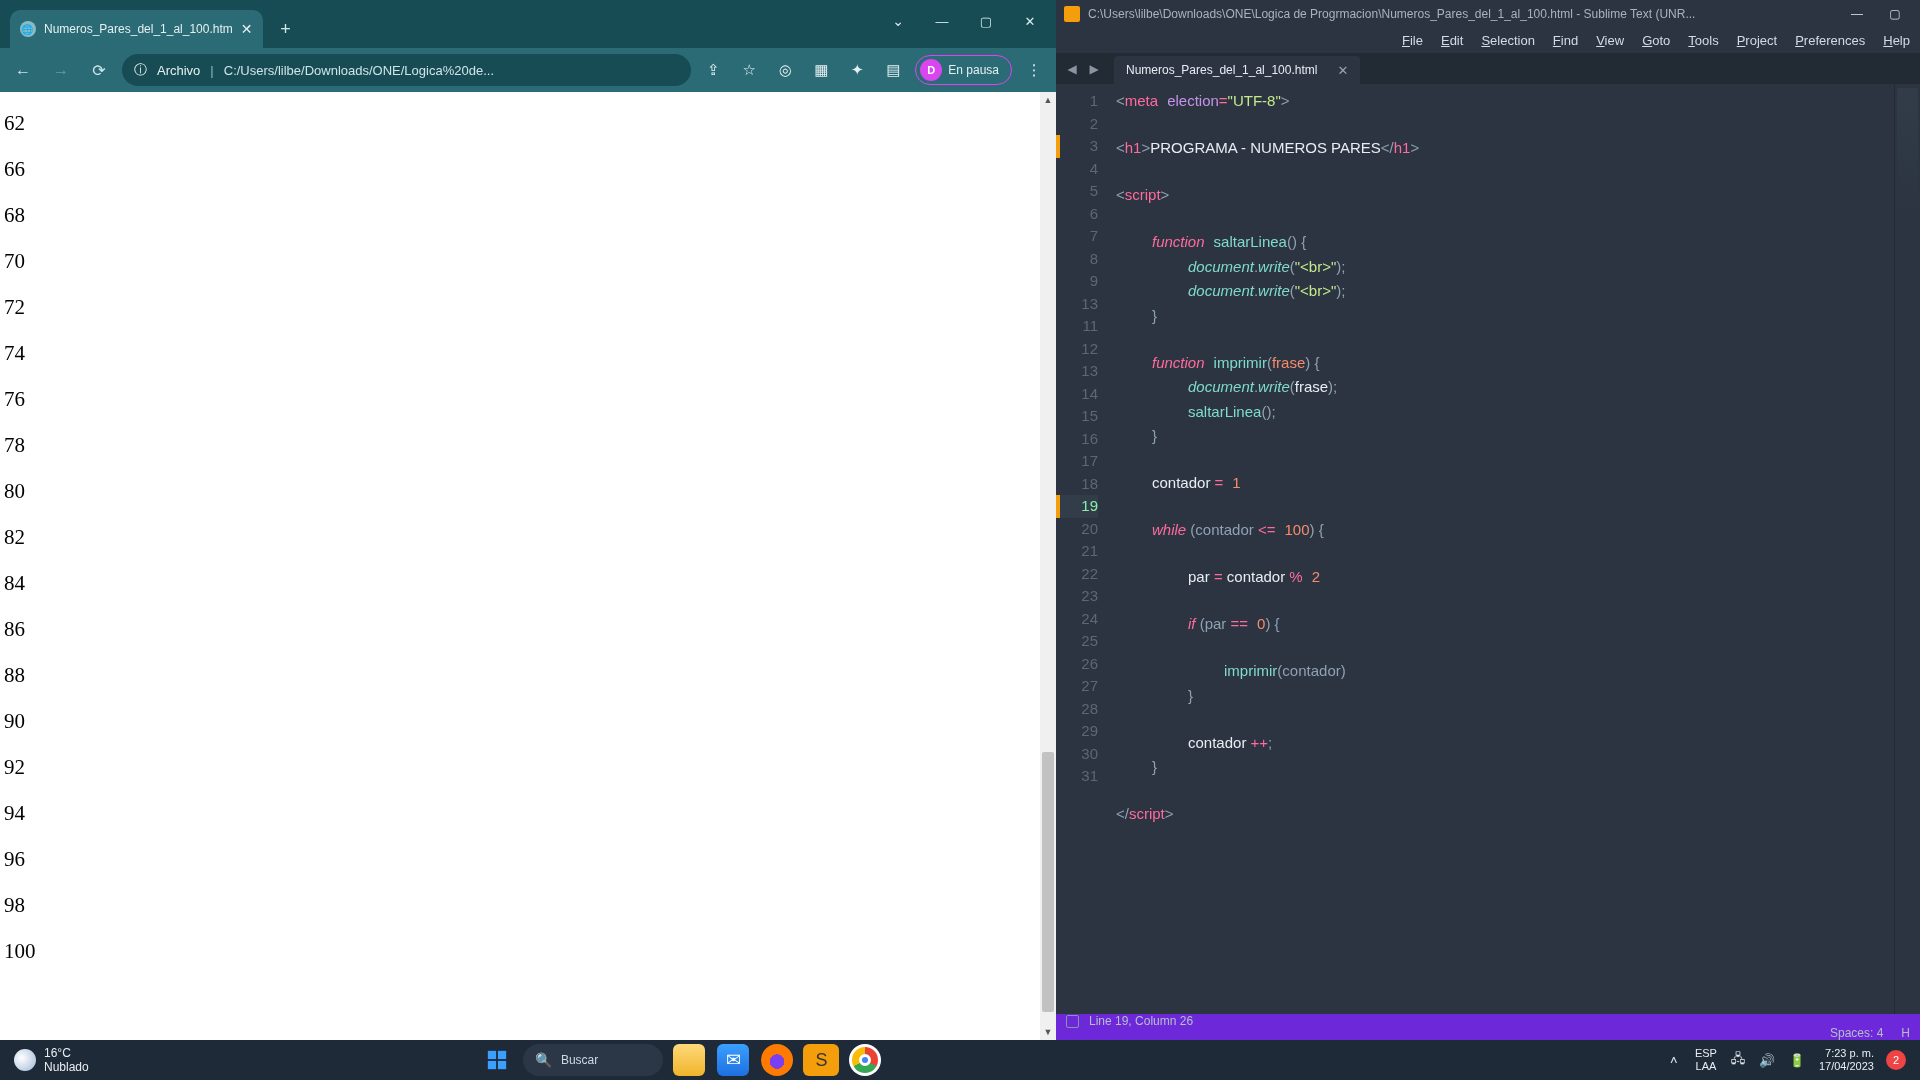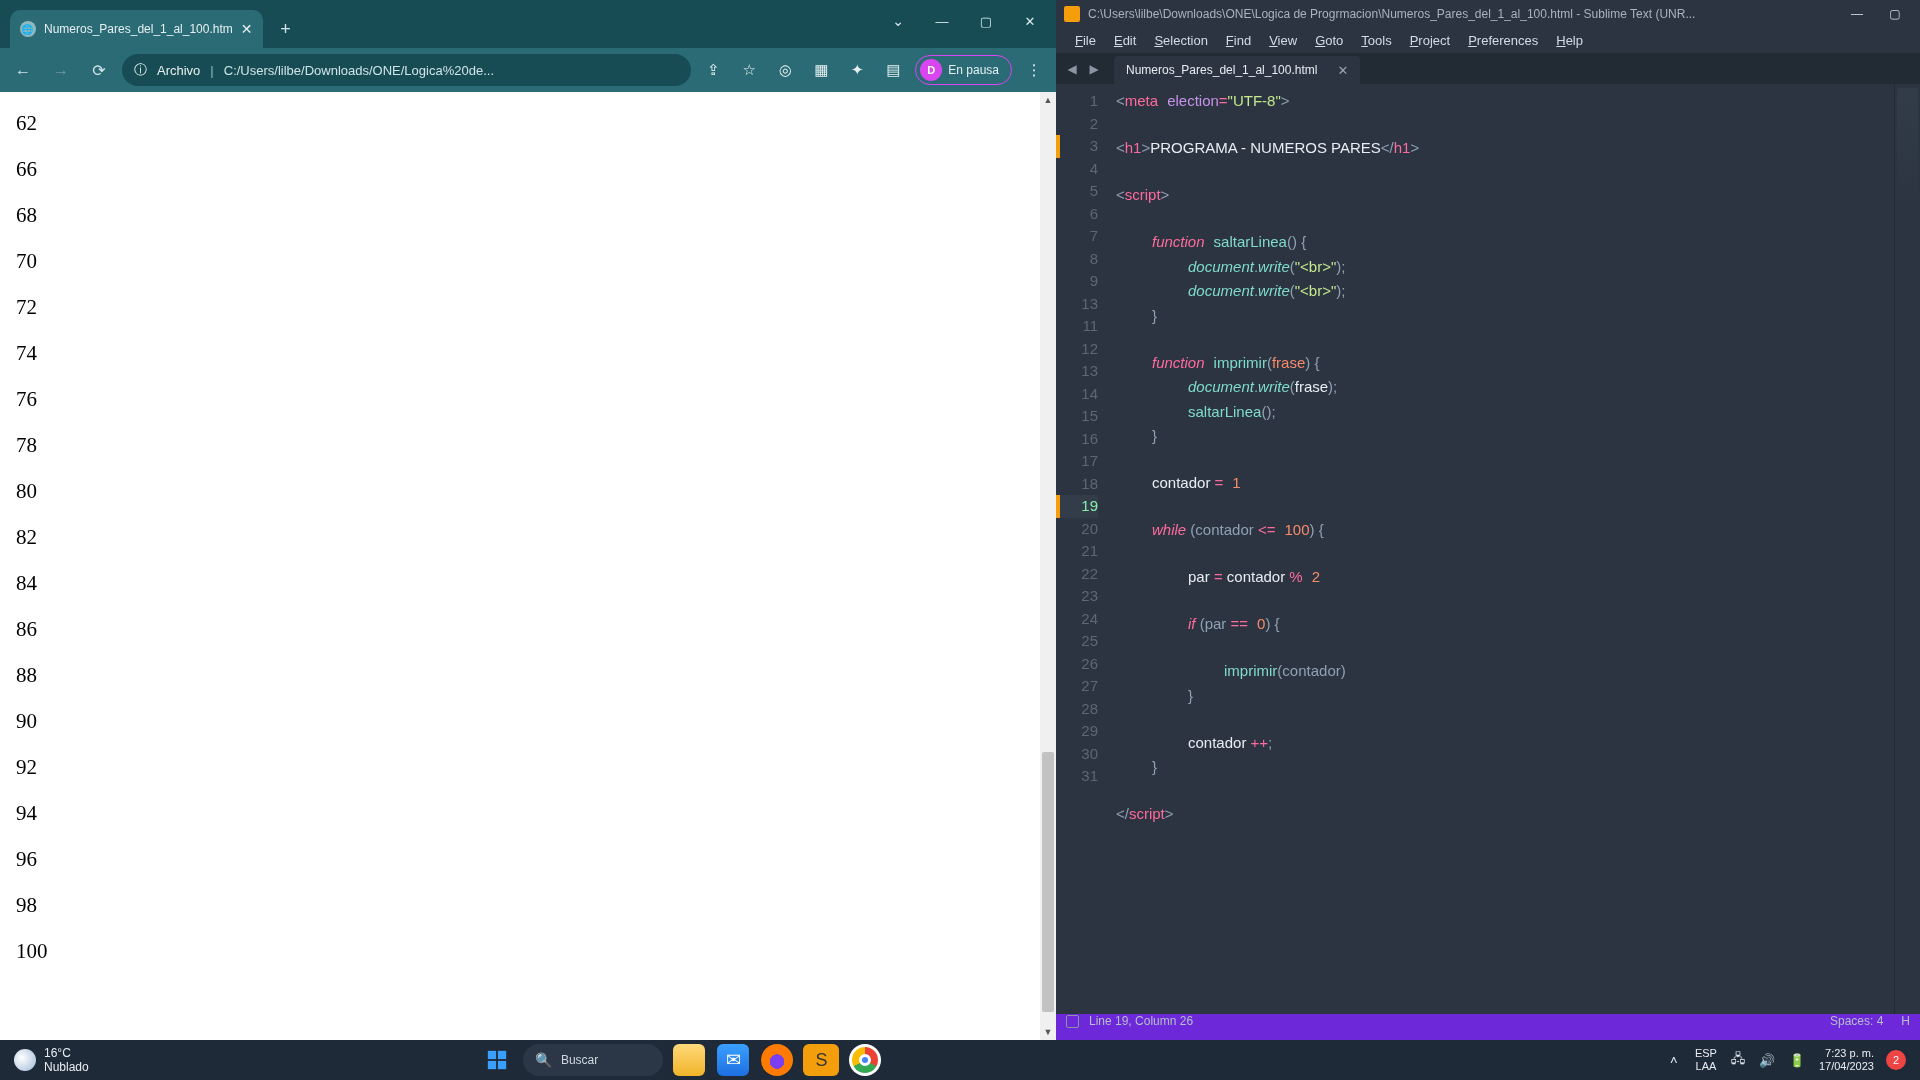--- a/index.html
+++ b/index.html
@@ -38,36 +38,36 @@
 .omnibox .info-icon { font-size:13px; }
 .omnibox .archivo { font-weight:400; }
 .omnibox .sep { color:#8fb9bf; }
 .omnibox .url { color:#cfe4e7; }
 .right-icons { display:flex; align-items:center; gap:8px; }
 .ic { width:28px; height:28px; display:flex; align-items:center; justify-content:center; color:#e6f0f1; font-size:15px; cursor:pointer; border-radius:4px; }
 .pill-profile { height:30px; border:1.5px solid #d946ef; border-radius:15px; display:flex; align-items:center; gap:6px; padding:0 12px 0 4px; color:#e6f0f1; font-size:12px; cursor:pointer; }
 .pill-profile .av { width:22px; height:22px; border-radius:50%; background:#d946ef; color:#fff; display:flex; align-items:center; justify-content:center; font-size:11px; font-weight:600; }
 
 .chrome-page { flex:1; position:relative; background:#fff; overflow:hidden; }
-.page-content { position:absolute; left:0; right:16px; top:0; bottom:0; padding: 8px 0 0 16px; }
+.page-content { position:absolute; left:0; right:16px; top:0; bottom:0; padding: 8px 0 0 4px; }
 .page-content div { font-family: "Times New Roman", serif; font-size: 21px; line-height: 46px; color:#000; }
 .chrome-scroll { position:absolute; right:0; top:0; width:16px; height:100%; background:#f0f0f0; }
 .chrome-scroll .arrow { position:absolute; left:0; width:16px; height:16px; display:flex; align-items:center; justify-content:center; font-size:9px; color:#555; cursor:pointer; }
 .chrome-scroll .arrow.up { top:0; }
 .chrome-scroll .arrow.down { bottom:0; }
 .chrome-scroll .thumb { position:absolute; left:2px; width:12px; background:#c2c2c2; border-radius:2px; cursor:pointer; }
 
 
 .sublime { flex:1; background:#2b3440; display:flex; flex-direction:column; color:#cfd8e3; }
 .st-titlebar { height:28px; background:#2b3440; display:flex; align-items:center; padding:0 8px; font-size:12px; color:#a9b3bf; }
 .st-logo { width:16px; height:16px; background:#f59e0b; border-radius:2px; margin-right:8px; }
 .st-title { flex:1; white-space:nowrap; overflow:hidden; text-overflow:ellipsis; }
 .st-winbtns { display:flex; gap:4px; }
 .st-winbtns span { width:34px; height:22px; display:flex; align-items:center; justify-content:center; color:#cfd8e3; font-size:12px; cursor:pointer; }
-.st-menubar { height:26px; background:#2b3440; display:flex; align-items:center; padding:0 11px; gap:2px; font-size:13px; color:#d3dbe5; border-bottom:1px solid #222a33; }
+.st-menubar { height:26px; background:#2b3440; display:flex; align-items:center; padding:0 2px; gap:2px; font-size:13px; color:#d3dbe5; border-bottom:1px solid #222a33;justify-content:flex-end; }
 .st-menubar span { padding:3px 8px; cursor:pointer; border-radius:3px; }
 .st-menubar span u { text-decoration:underline; }
 .st-tabs { height:30px; background:#222a33; display:flex; align-items:flex-end; }
 .histnav { display:flex; align-items:center; padding:0 6px; gap:2px; height:100%; }
 .histnav span { width:20px; height:20px; display:flex; align-items:center; justify-content:center; color:#8a94a2; font-size:12px; cursor:pointer; }
 .st-tab { height:28px; background:#2b3440; border-radius:4px 4px 0 0; display:flex; align-items:center; padding:0 12px; font-size:12px; color:#e8edf3; gap:20px; margin-left:4px; }
 .st-tab .close { color:#9aa4b1; cursor:pointer; font-size:13px; }
 
 .st-body { flex:1; display:flex; overflow:hidden; background:#2b3440; }
 .gutter { width:52px; background:#2b3440; text-align:right; padding:6px 10px 0 0; font-family:"Consolas","Courier New",monospace; font-size:15px; line-height:22.5px; color:#5d6875; user-select:none; position:relative; }
@@ -88,21 +88,21 @@
 .c-fn   { color:#7fdbca; }   
 .c-obj  { color:#7fdbca; font-style:italic; }  
 .c-param{ color:#f78c6c; }   
 .c-op   { color:#ff6b9d; }   
 .c-num  { color:#f78c6c; }   
 .c-var  { color:#e8edf3; }
 
 .st-status { height:26px; background:#6d28d9; display:flex; align-items:flex-start; padding:0 10px; font-size:12px; color:#b6bfcb; }
 .st-status .left { display:flex; align-items:center; gap:10px; }
 .st-status .sqicon { width:13px; height:13px; border:1.5px solid #8a94a2; border-radius:2px; }
-.st-status .right { margin-left:auto; display:flex; gap:18px; }
+.st-status .right { margin-left:auto; display:flex; gap:18px;margin-top:12px; }
 
 
 .taskbar { width:1920px; height:40px; background:#1f2a38; display:flex; align-items:center; color:#e8edf3; font-size:12px; }
 .weather { display:flex; align-items:center; gap:8px; padding-left:14px; cursor:pointer; }
 .weather .cloud { width:22px; height:22px; border-radius:50%; background:radial-gradient(circle at 35% 40%, #fff, #9db8d6); }
 .weather .wt { line-height:14px; }
 .tb-center { margin-left:auto; margin-right:auto; display:flex; align-items:center; gap:8px; }
 .tb-icon { width:36px; height:36px; display:flex; align-items:center; justify-content:center; border-radius:6px; cursor:pointer; font-size:18px; }
 .tb-icon.start svg { width:22px; height:22px; }
 .tb-search { height:32px; background:#2b3746; border-radius:16px; display:flex; align-items:center; padding:0 16px 0 12px; gap:8px; color:#cfd8e3; cursor:text; min-width:140px; }

